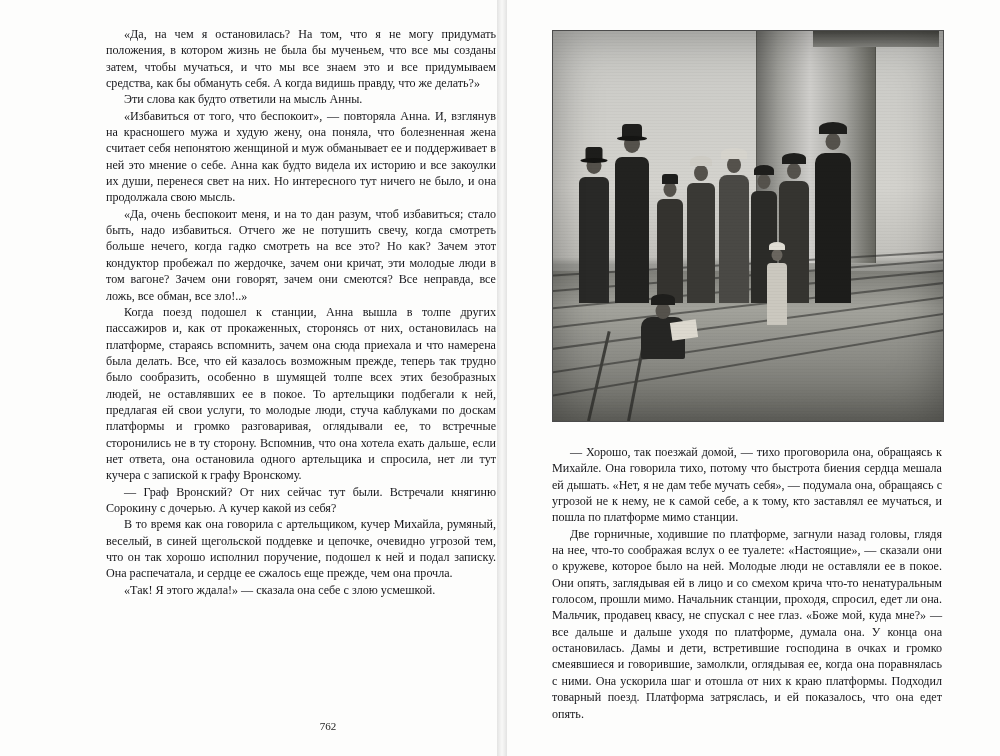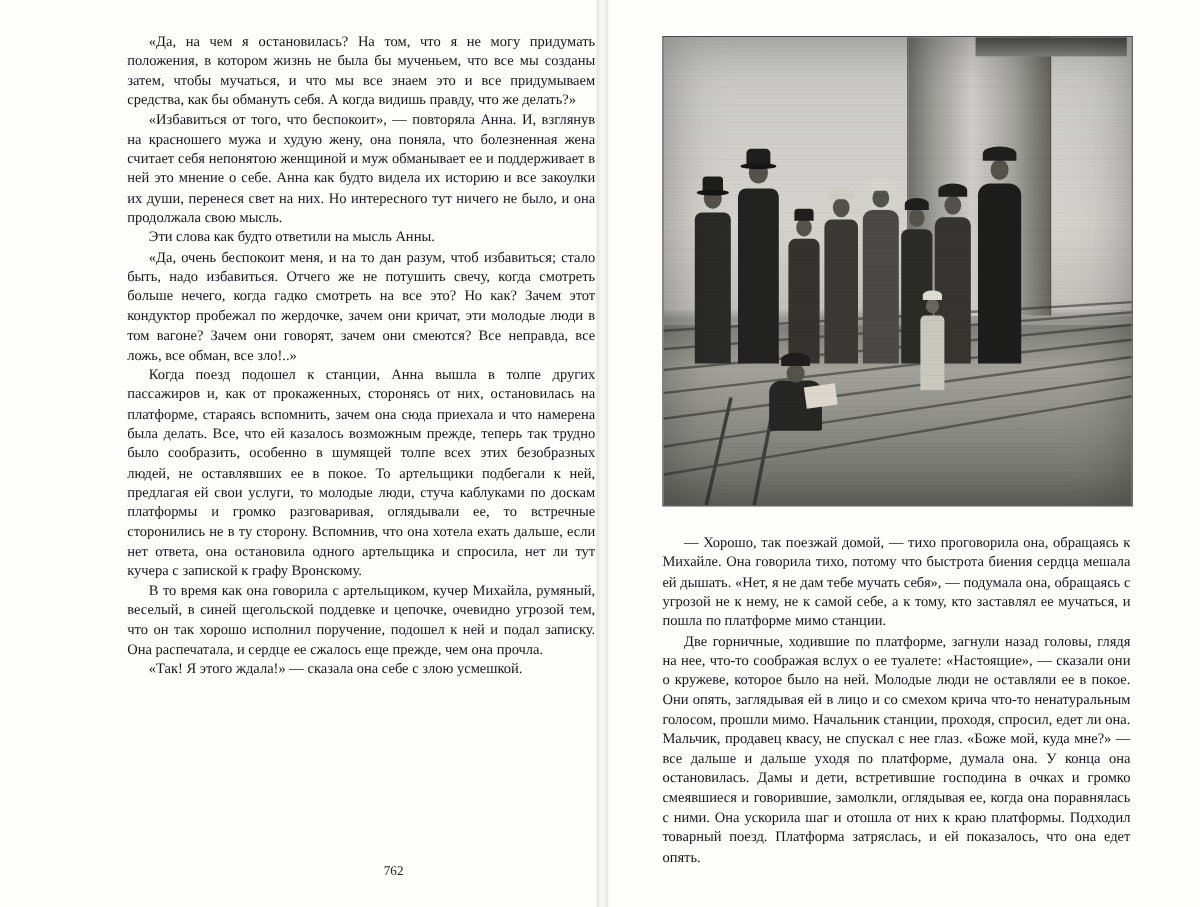--- a/index.html
+++ b/index.html
@@ -156,24 +156,25 @@
   }
 </style>
 </head>
 <body>
 
 <div class="page-spread">
 
   <div class="page page-left">
     <div class="body-text">
       <p>«Да, на чем я остановилась? На том, что я не могу придумать положения, в котором жизнь не была бы мученьем, что все мы созданы затем, чтобы мучаться, и что мы все знаем это и все придумываем средства, как бы обмануть себя. А когда видишь правду, что же делать?»</p>
+      <p>Эти слова как будто ответили на мысль Анны.</p>
       <p>«Избавиться от того, что беспокоит», — повторяла Анна. И, взглянув на красношего мужа и худую жену, она поняла, что болезненная жена считает себя непонятою женщиной и муж обманывает ее и поддерживает в ней это мнение о себе. Анна как будто видела их историю и все закоулки их души, перенеся свет на них. Но интересного тут ничего не было, и она продолжала свою мысль.</p>
-      <p>Эти слова как будто ответили на мысль Анны.</p>
       <p>«Да, очень беспокоит меня, и на то дан разум, чтоб избавиться; стало быть, надо избавиться. Отчего же не потушить свечу, когда смотреть больше нечего, когда гадко смотреть на все это? Но как? Зачем этот кондуктор пробежал по жердочке, зачем они кричат, эти молодые люди в том вагоне? Зачем они говорят, зачем они смеются? Все неправда, все ложь, все обман, все зло!..»</p>
       <p>Когда поезд подошел к станции, Анна вышла в толпе других пассажиров и, как от прокаженных, сторонясь от них, остановилась на платформе, стараясь вспомнить, зачем она сюда приехала и что намерена была делать. Все, что ей казалось возможным прежде, теперь так трудно было сообразить, особенно в шумящей толпе всех этих безобразных людей, не оставлявших ее в покое. То артельщики подбегали к ней, предлагая ей свои услуги, то молодые люди, стуча каблуками по доскам платформы и громко разговаривая, оглядывали ее, то встречные сторонились не в ту сторону. Вспомнив, что она хотела ехать дальше, если нет ответа, она остановила одного артельщика и спросила, нет ли тут кучера с запиской к графу Вронскому.</p>
+      <p>— Граф Вронский? От них сейчас тут были. Встречали княгиню Сорокину с дочерью. А кучер какой из себя?</p>
       <p>В то время как она говорила с артельщиком, кучер Михайла, румяный, веселый, в синей щегольской поддевке и цепочке, очевидно угрозой тем, что он так хорошо исполнил поручение, подошел к ней и подал записку. Она распечатала, и сердце ее сжалось еще прежде, чем она прочла.</p>
       <p>«Так! Я этого ждала!» — сказала она себе с злою усмешкой.</p>
     </div>
     <div class="folio">762</div>
   </div>
 
   <div class="page page-right">
 
     <div class="illustration">
       <div class="ill-sky"></div>

